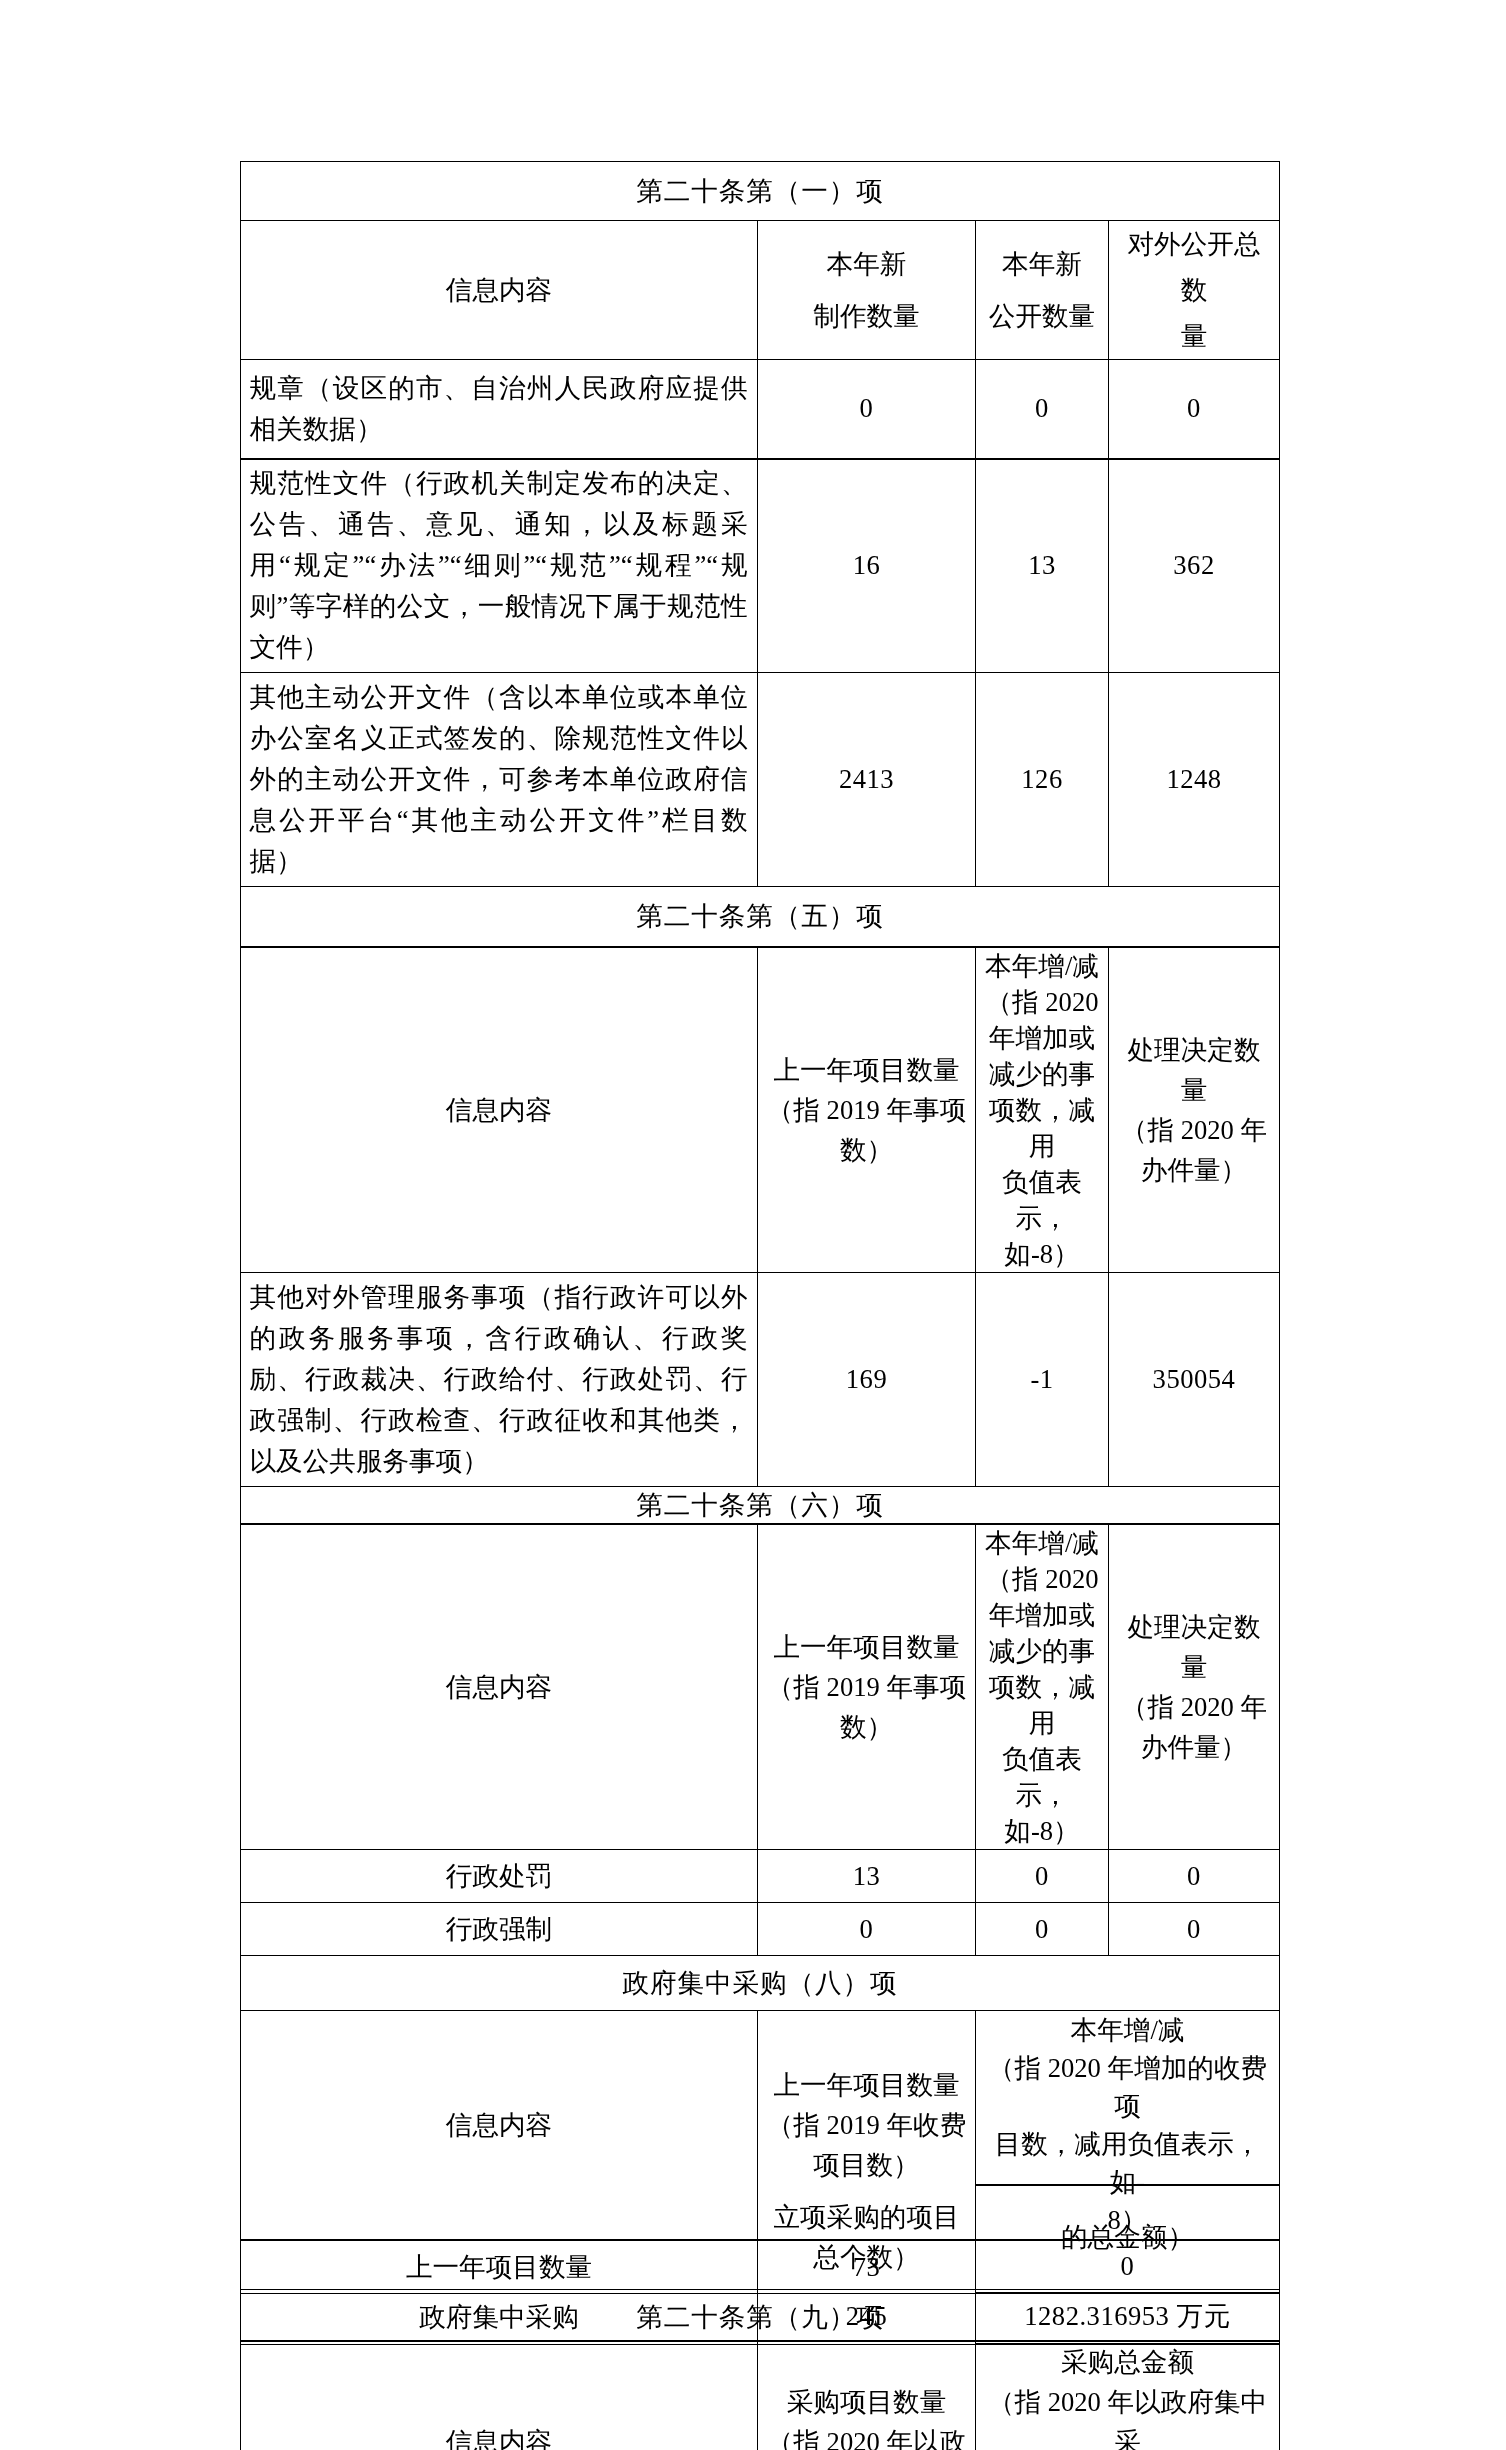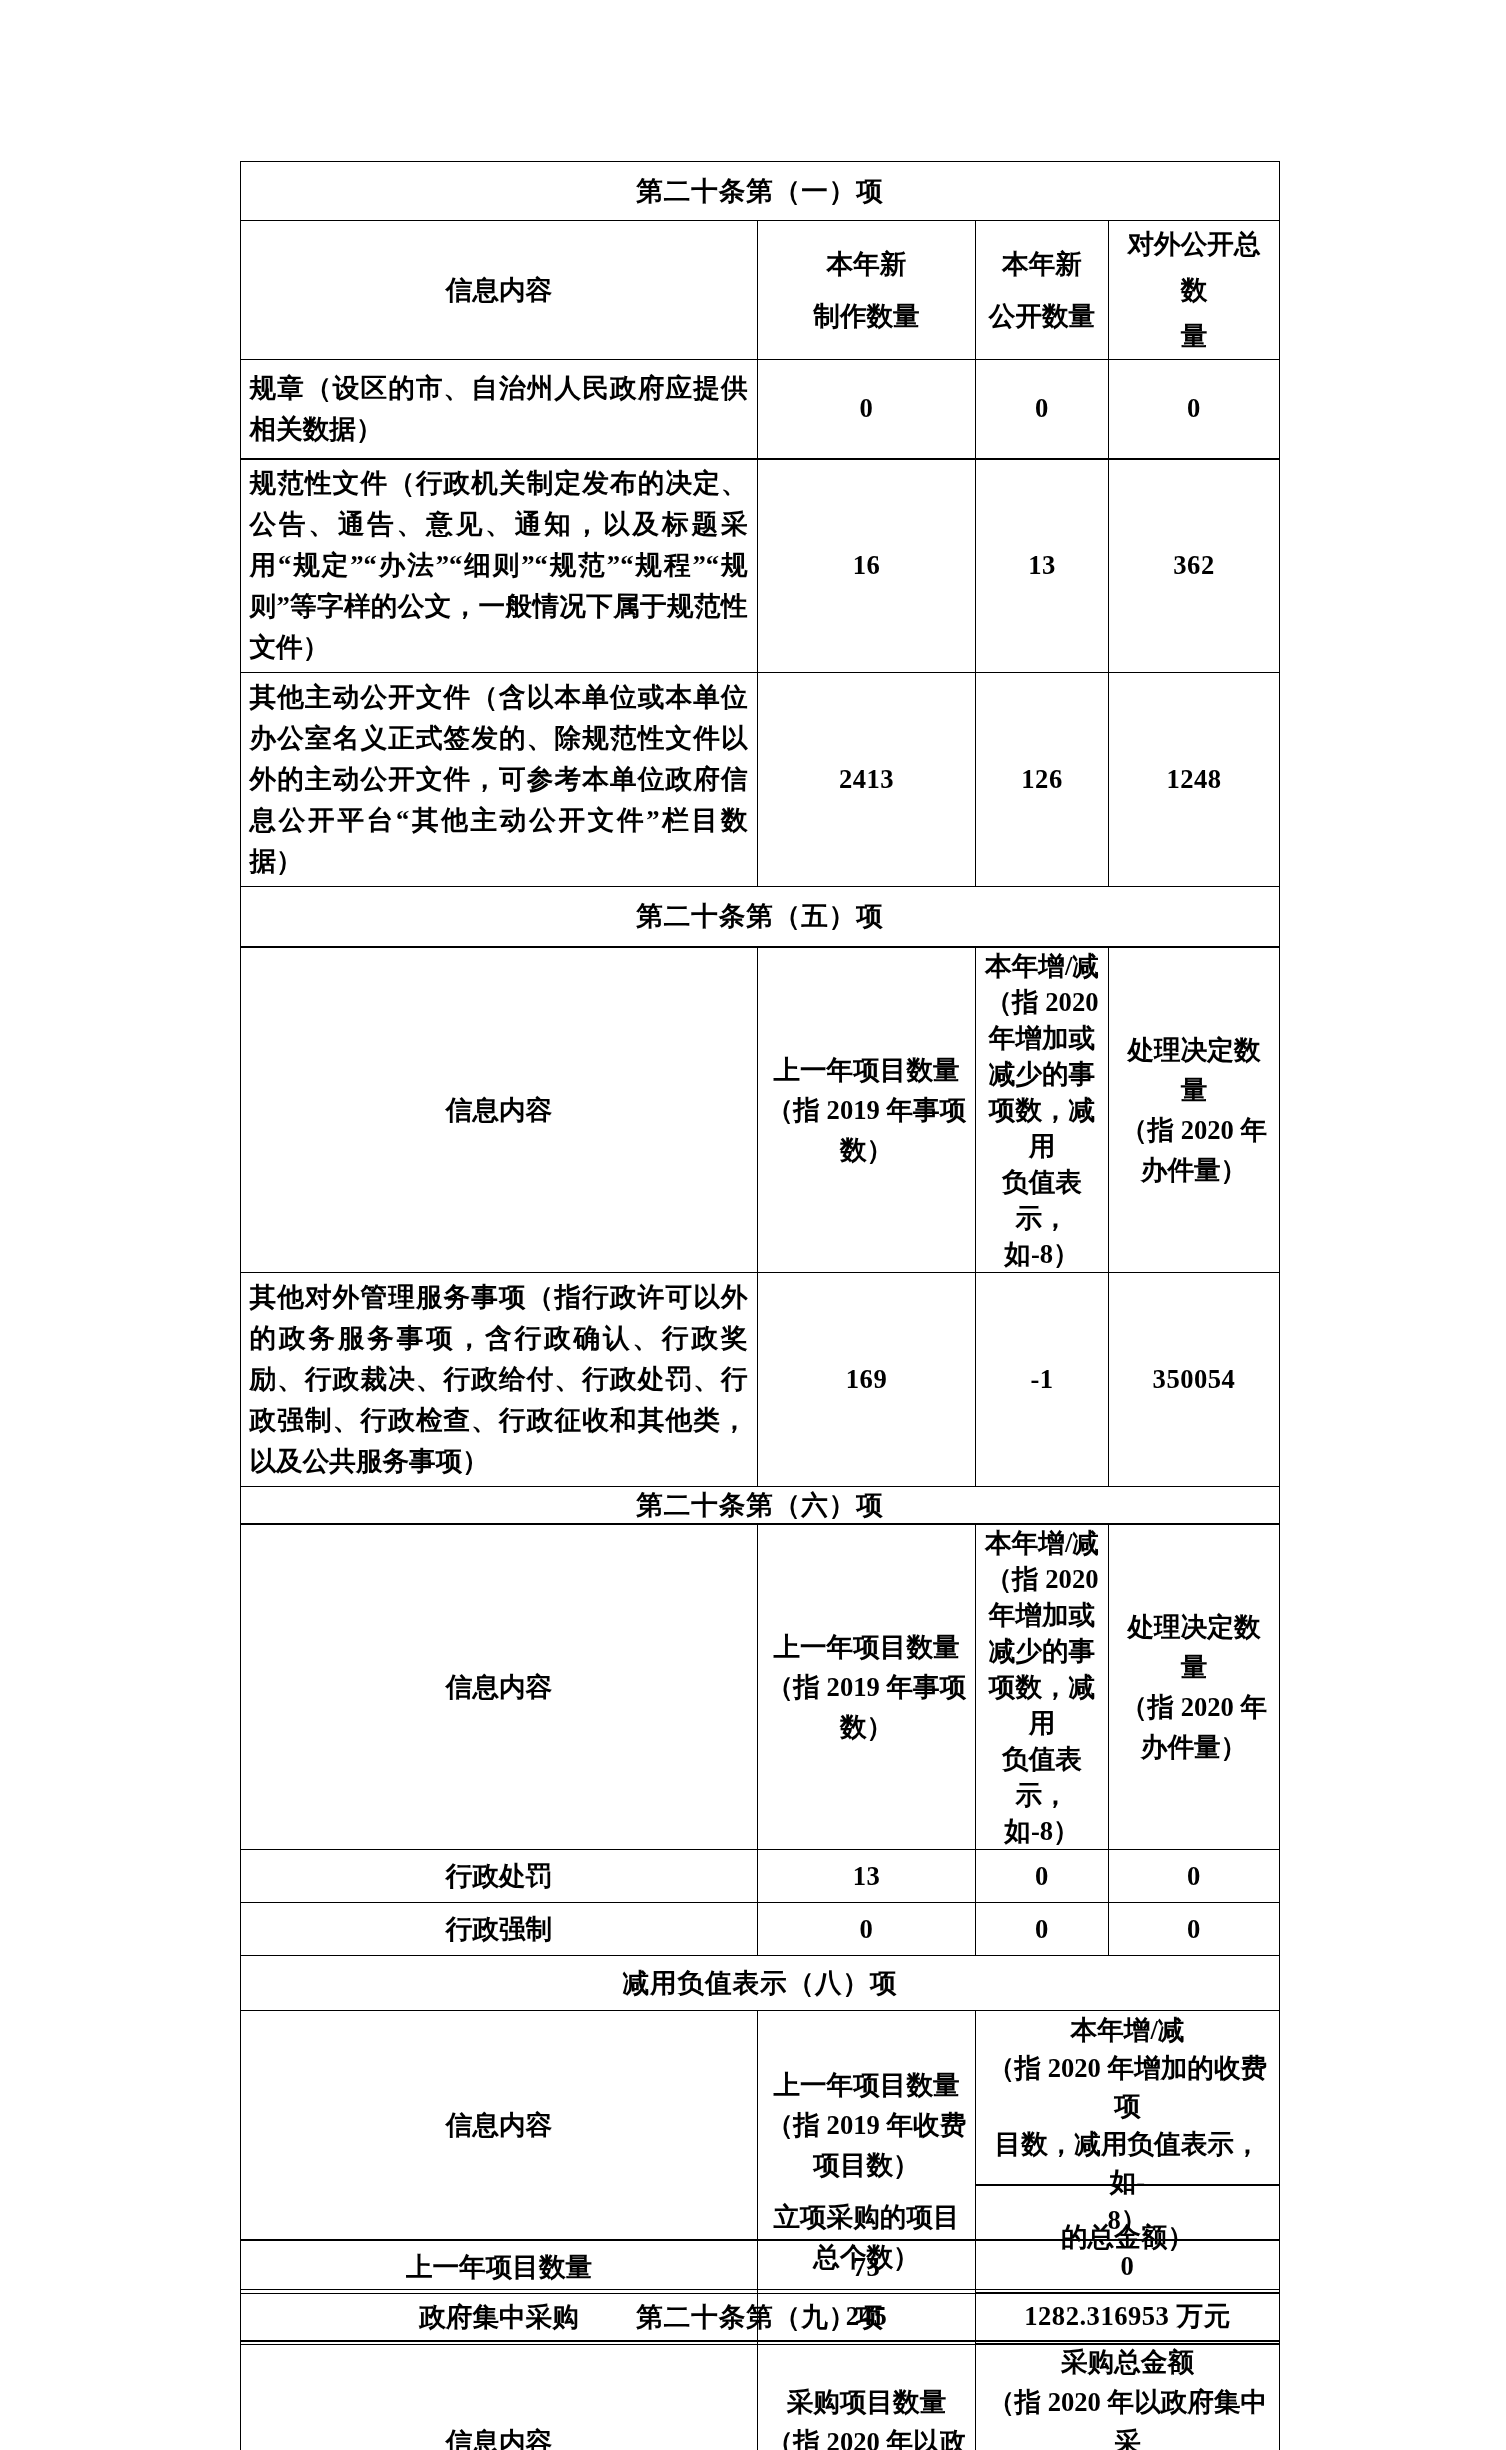--- a/index.html
+++ b/index.html
@@ -11,21 +11,21 @@
   table.doc{
     border-collapse:collapse;table-layout:fixed;
     position:absolute;left:240px;
     font-size:26.6px;color:#000;
   }
   #seg-main{top:161px;}
   #seg-cont{top:2184px;}
   td{
     border:0.9px solid #000;
     vertical-align:middle;text-align:center;
-    padding:0 5.7px;overflow:hidden;font-weight:bold;
+    padding:0 5.7px;overflow:hidden;
   }
   td.title-cell{font-size:26.6px;letter-spacing:0.9px;}
   td.ws{white-space:pre-line;line-height:40px;}
   td.h7{line-height:36px;}
   td.para{
     text-align:justify;line-height:41px;padding:3.8px 9.5px 3.8px 8.5px;
   }
   td.bb3{border-bottom:2.8px solid #000;}
   td.bt3{border-top:2.8px solid #000;}
   td.bt0{border-top:none;}
@@ -126,21 +126,21 @@
     <td class="num">0</td>
   </tr>
   <tr style="height:53px">
     <td>行政强制</td>
     <td class="num">0</td>
     <td class="num">0</td>
     <td class="num">0</td>
   </tr>
 
   <tr style="height:55px">
-    <td colspan="4" class="title-cell">减用负值表示（八）项</td>
+    <td colspan="4" class="title-cell">政府集中采购（八）项</td>
   </tr>
   <tr style="height:159px">
     <td class="ws bb3">信息内容</td>
     <td class="ws bb3">上一年项目数量
 （指 2019 年收费
 项目数）</td>
     <td class="ws bb3" colspan="2" style="line-height:38px">本年增/减
 （指 2020 年增加的收费项
 目数，减用负值表示，如-
 8）</td>

